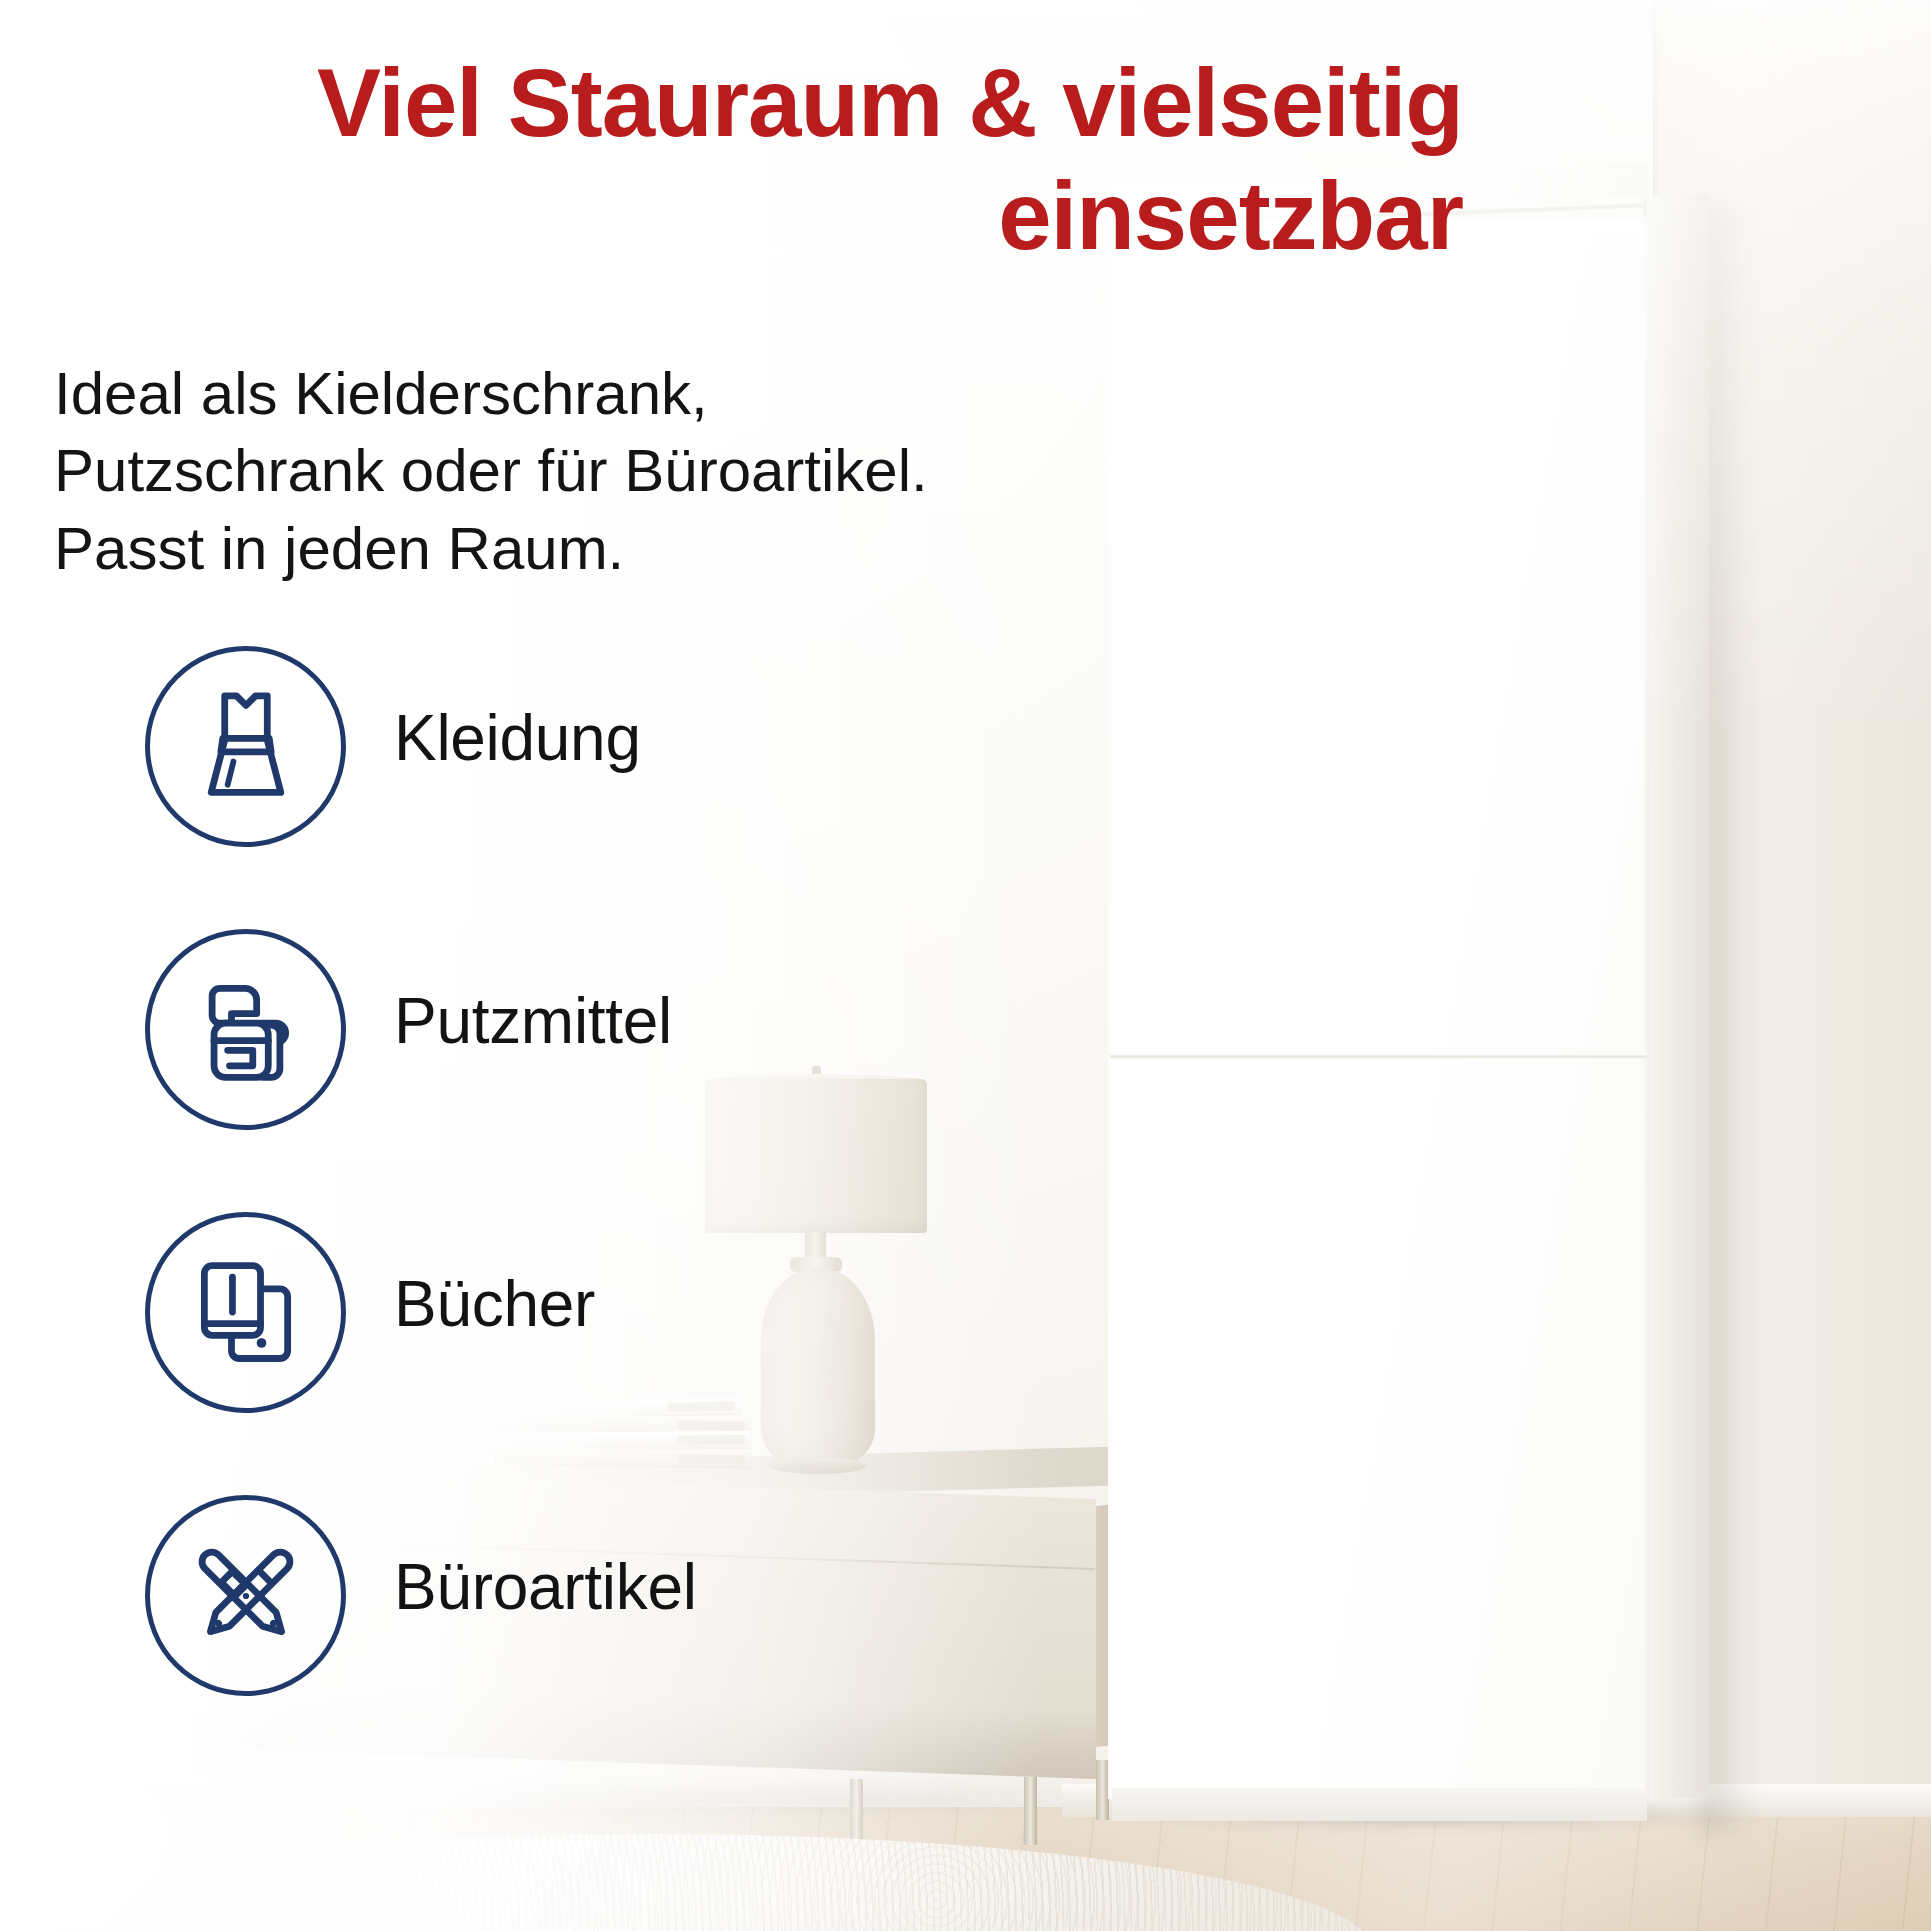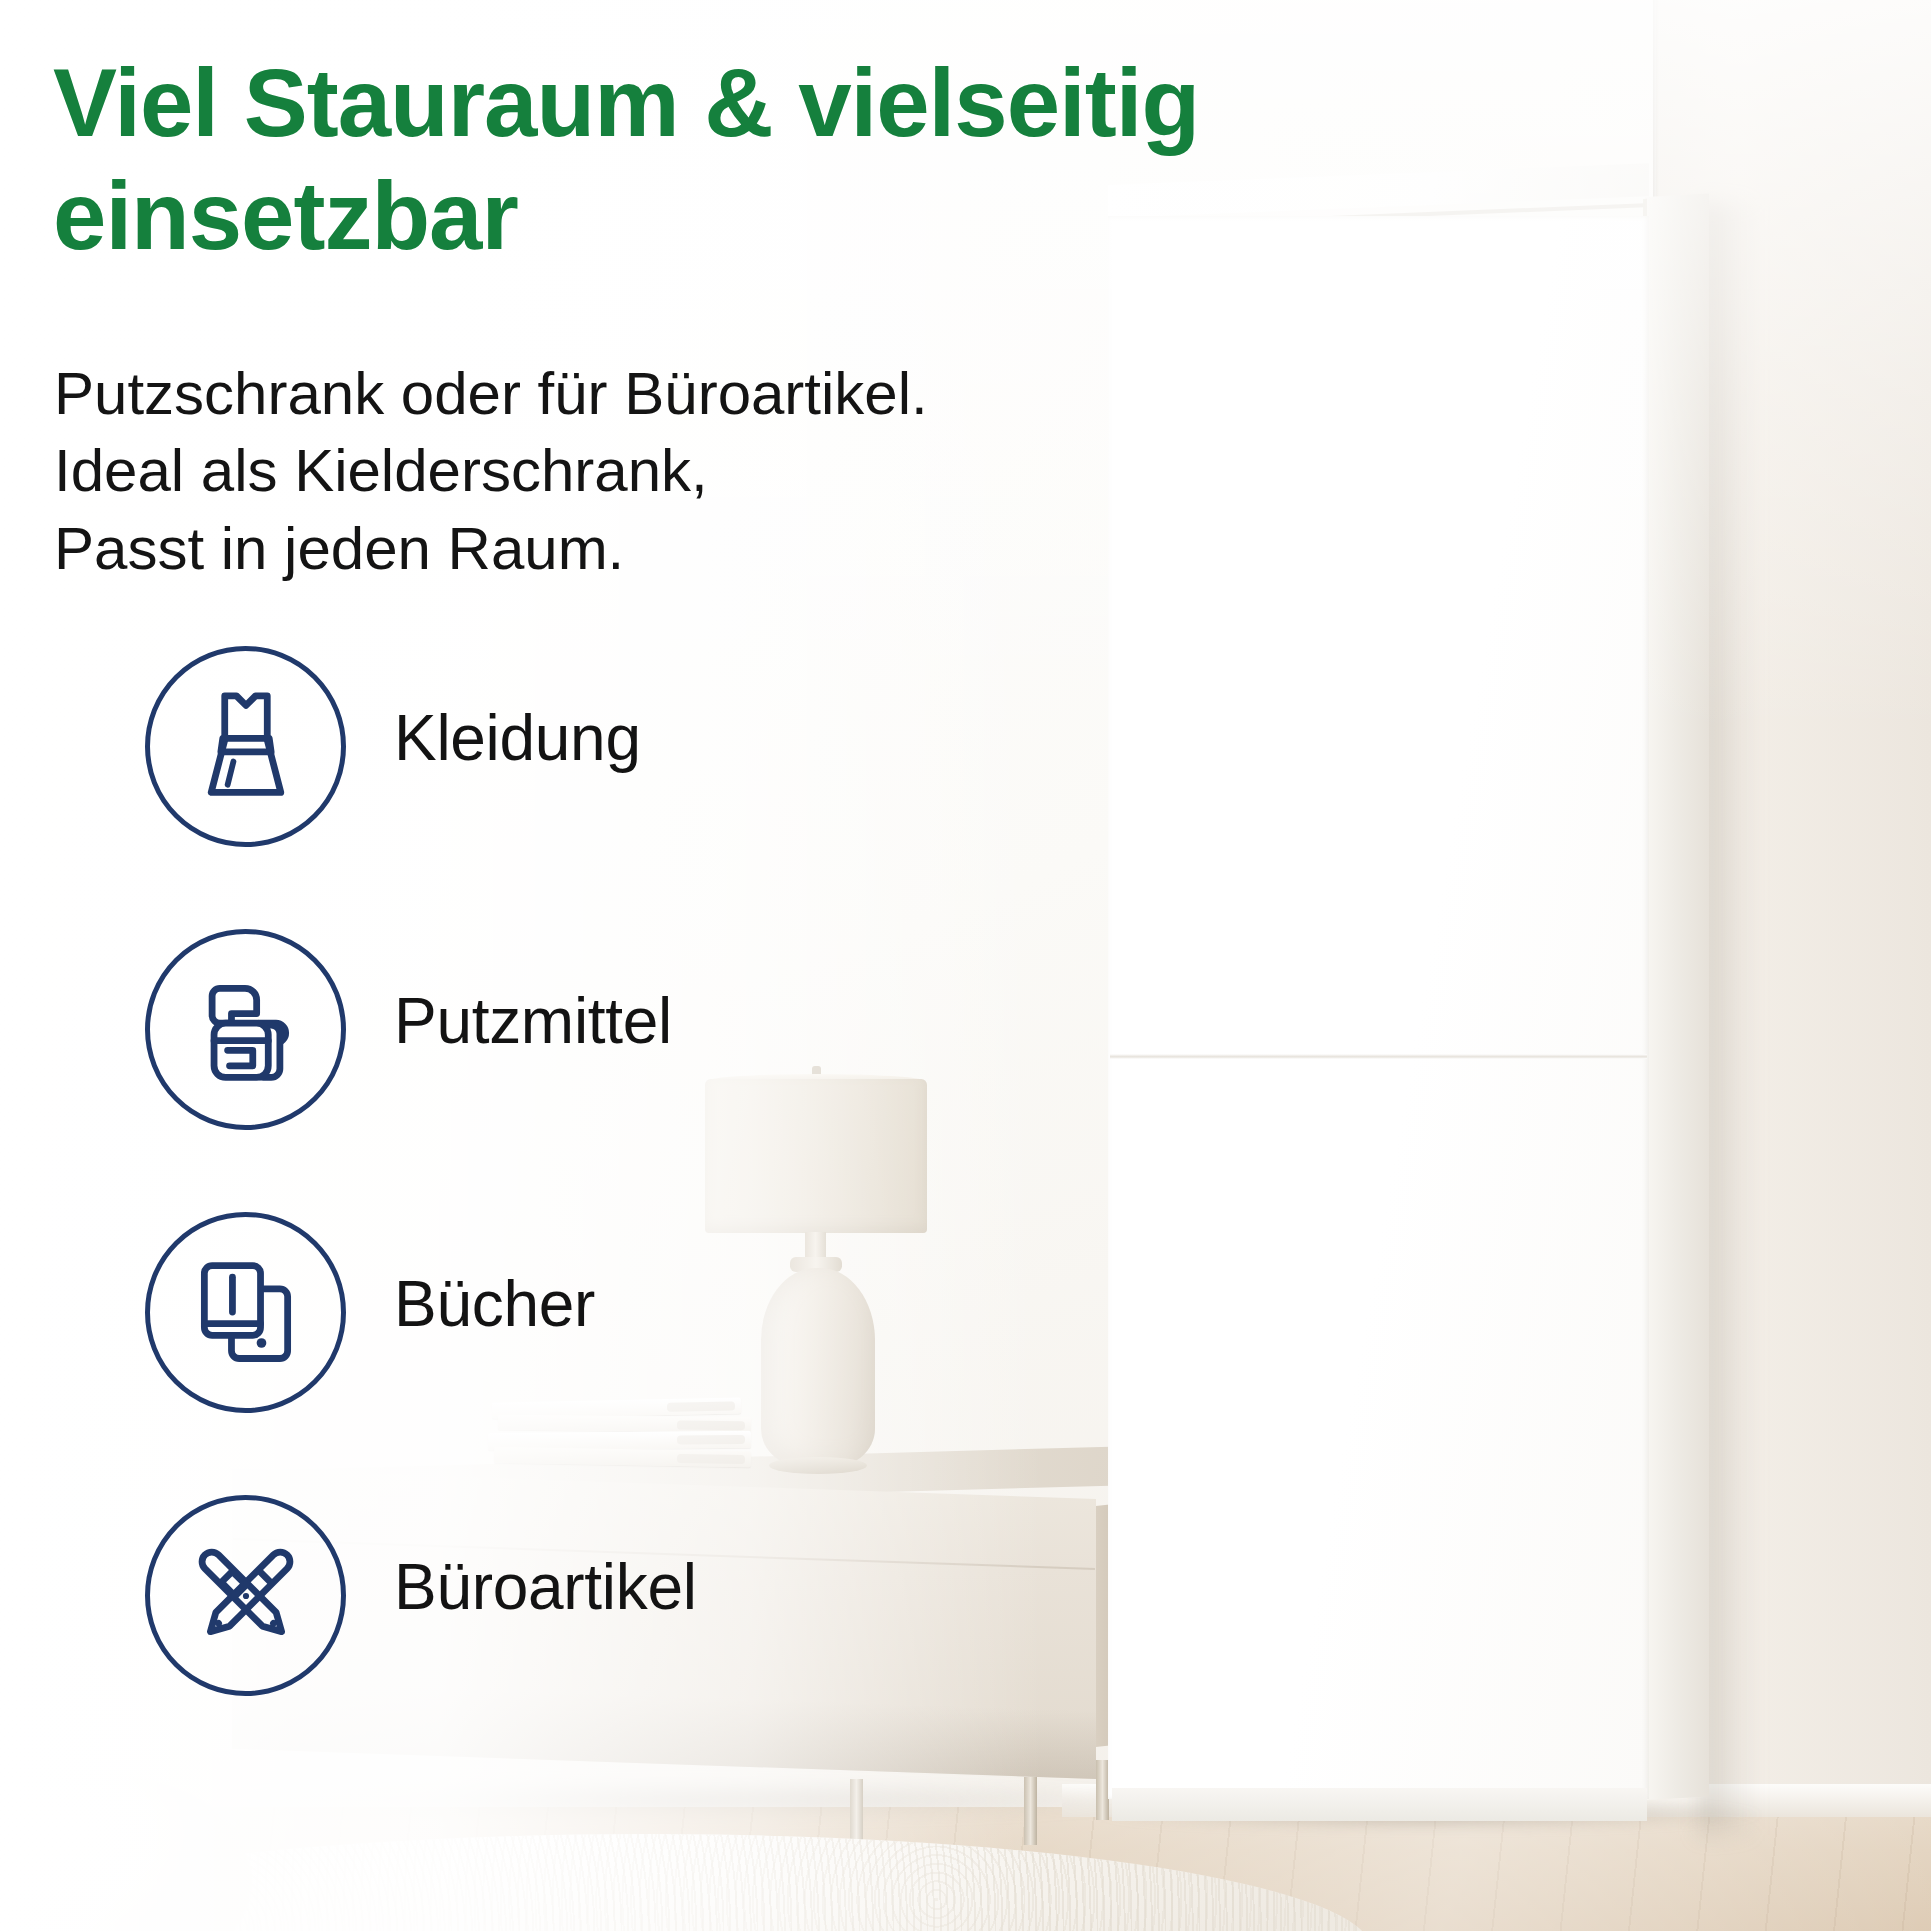--- a/index.html
+++ b/index.html
@@ -241,21 +241,22 @@
 
   
   .content { position:absolute; inset:0; }
 
   .headline {
     position:absolute; left:53px; top:46px; width:1410px;
     font-size:96px;
     line-height:1.18;
     font-weight:700;
     letter-spacing:-1px;
-    color:#15803d;
+    color:#b91c1c;
+    text-align:right;
   }
 
   .subhead {
     position:absolute; left:54px; top:355px; width:1120px;
     font-size:60px;
     line-height:1.29;
     font-weight:400;
     color:#141414;
   }
   .subhead span { display:block; }
@@ -360,22 +361,22 @@
   </div>
 
   <div class="veil-top"></div>
   <div class="veil"></div>
 
   <div class="content">
 
     <h1 class="headline">Viel Stauraum &amp; vielseitig einsetzbar</h1>
 
     <div class="subhead">
+      <span>Ideal als Kielderschrank,</span>
       <span>Putzschrank oder für Büroartikel.</span>
-      <span>Ideal als Kielderschrank,</span>
       <span>Passt in jeden Raum.</span>
     </div>
 
     <div class="features">
 
       <div class="feature">
         <div class="badge">
           <svg width="116" height="126" viewBox="0 0 120 130" fill="none" stroke="#20396b" stroke-width="7" stroke-linejoin="round" stroke-linecap="round">
             <path d="M38 12 L38 58 L24 112 L96 112 L82 58 L82 12
                      L70 12 L60 22 L50 12 Z"></path>

